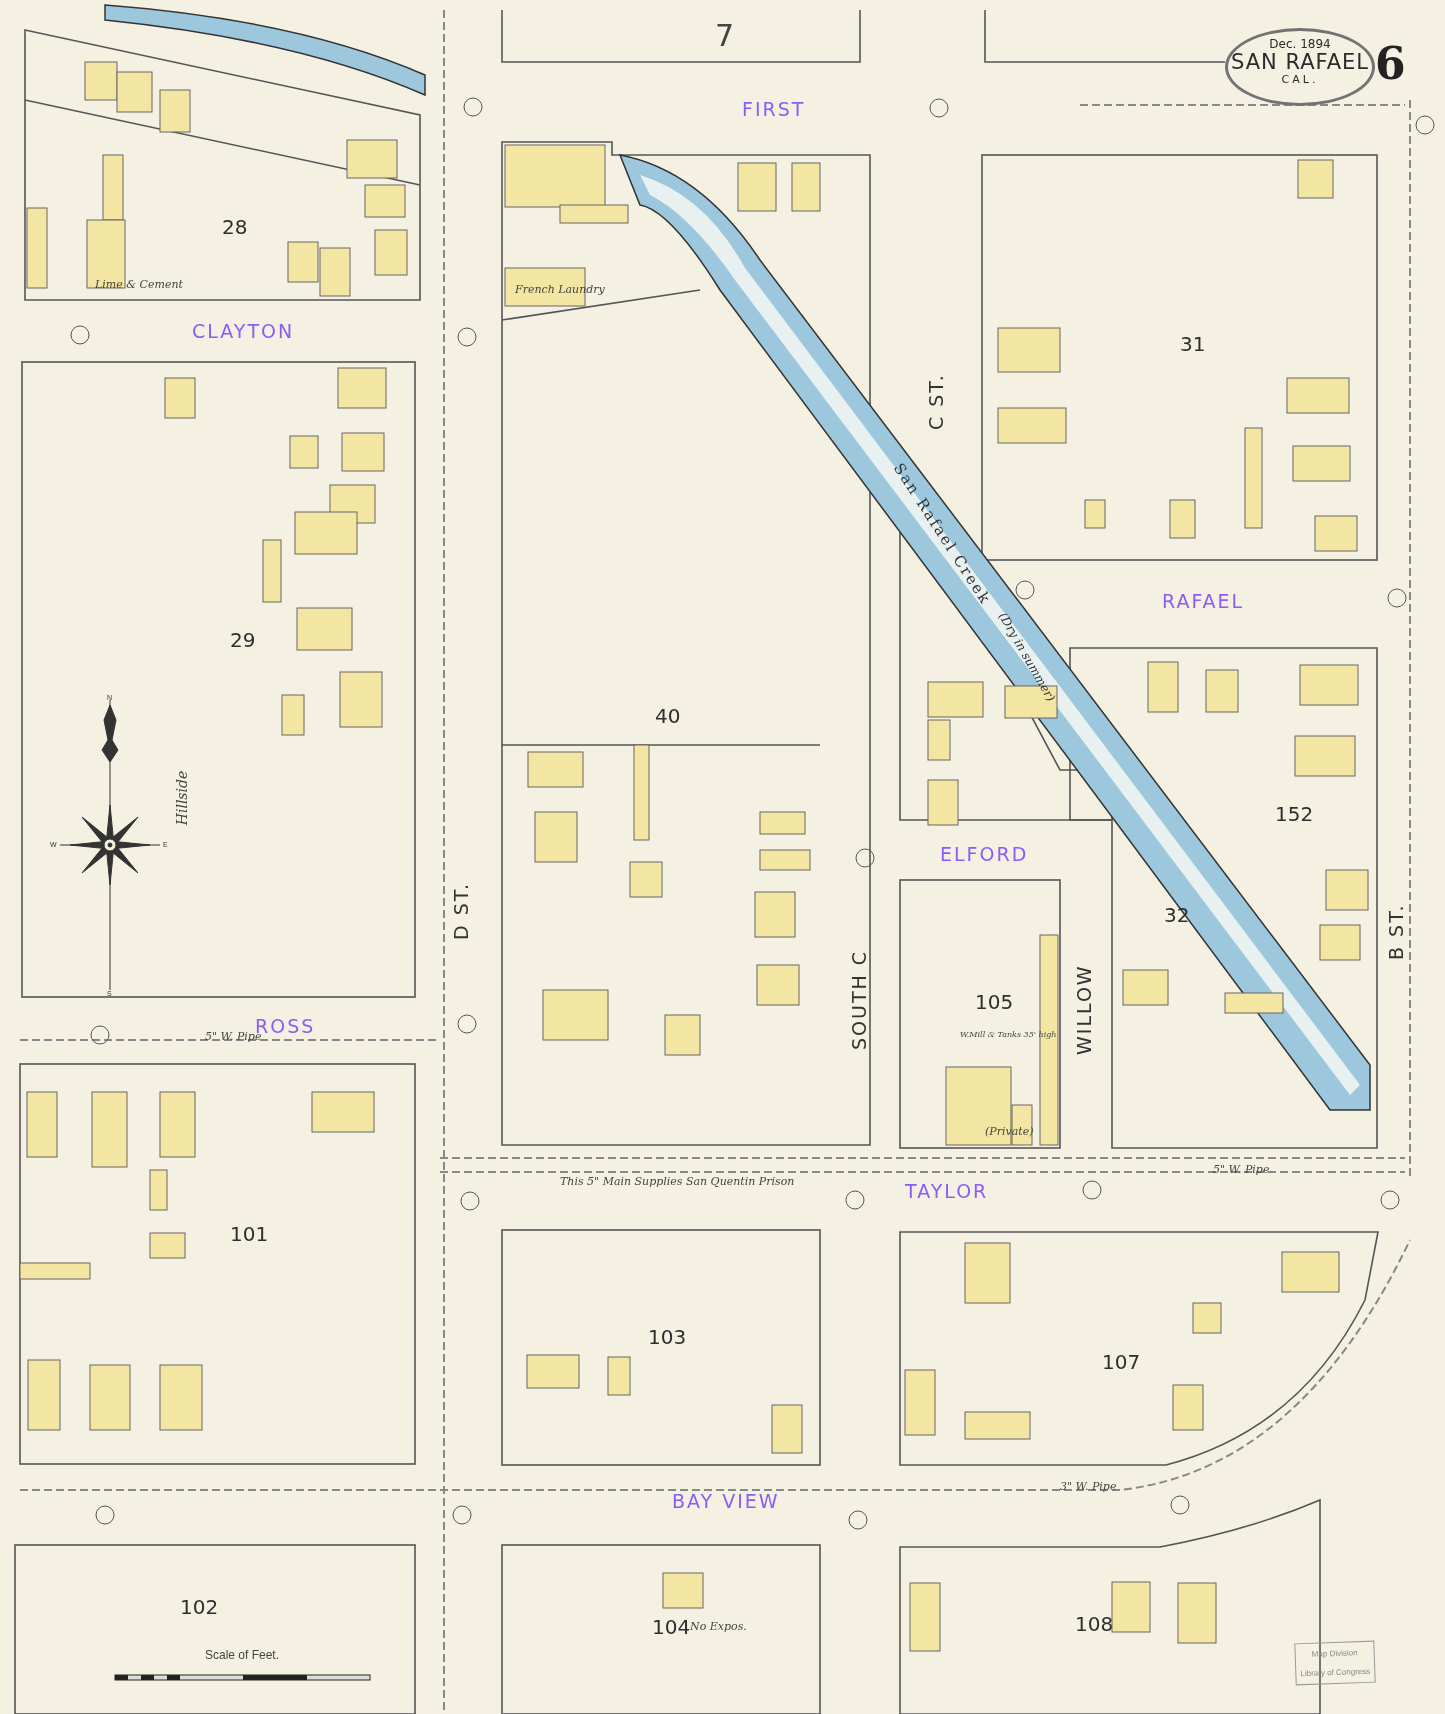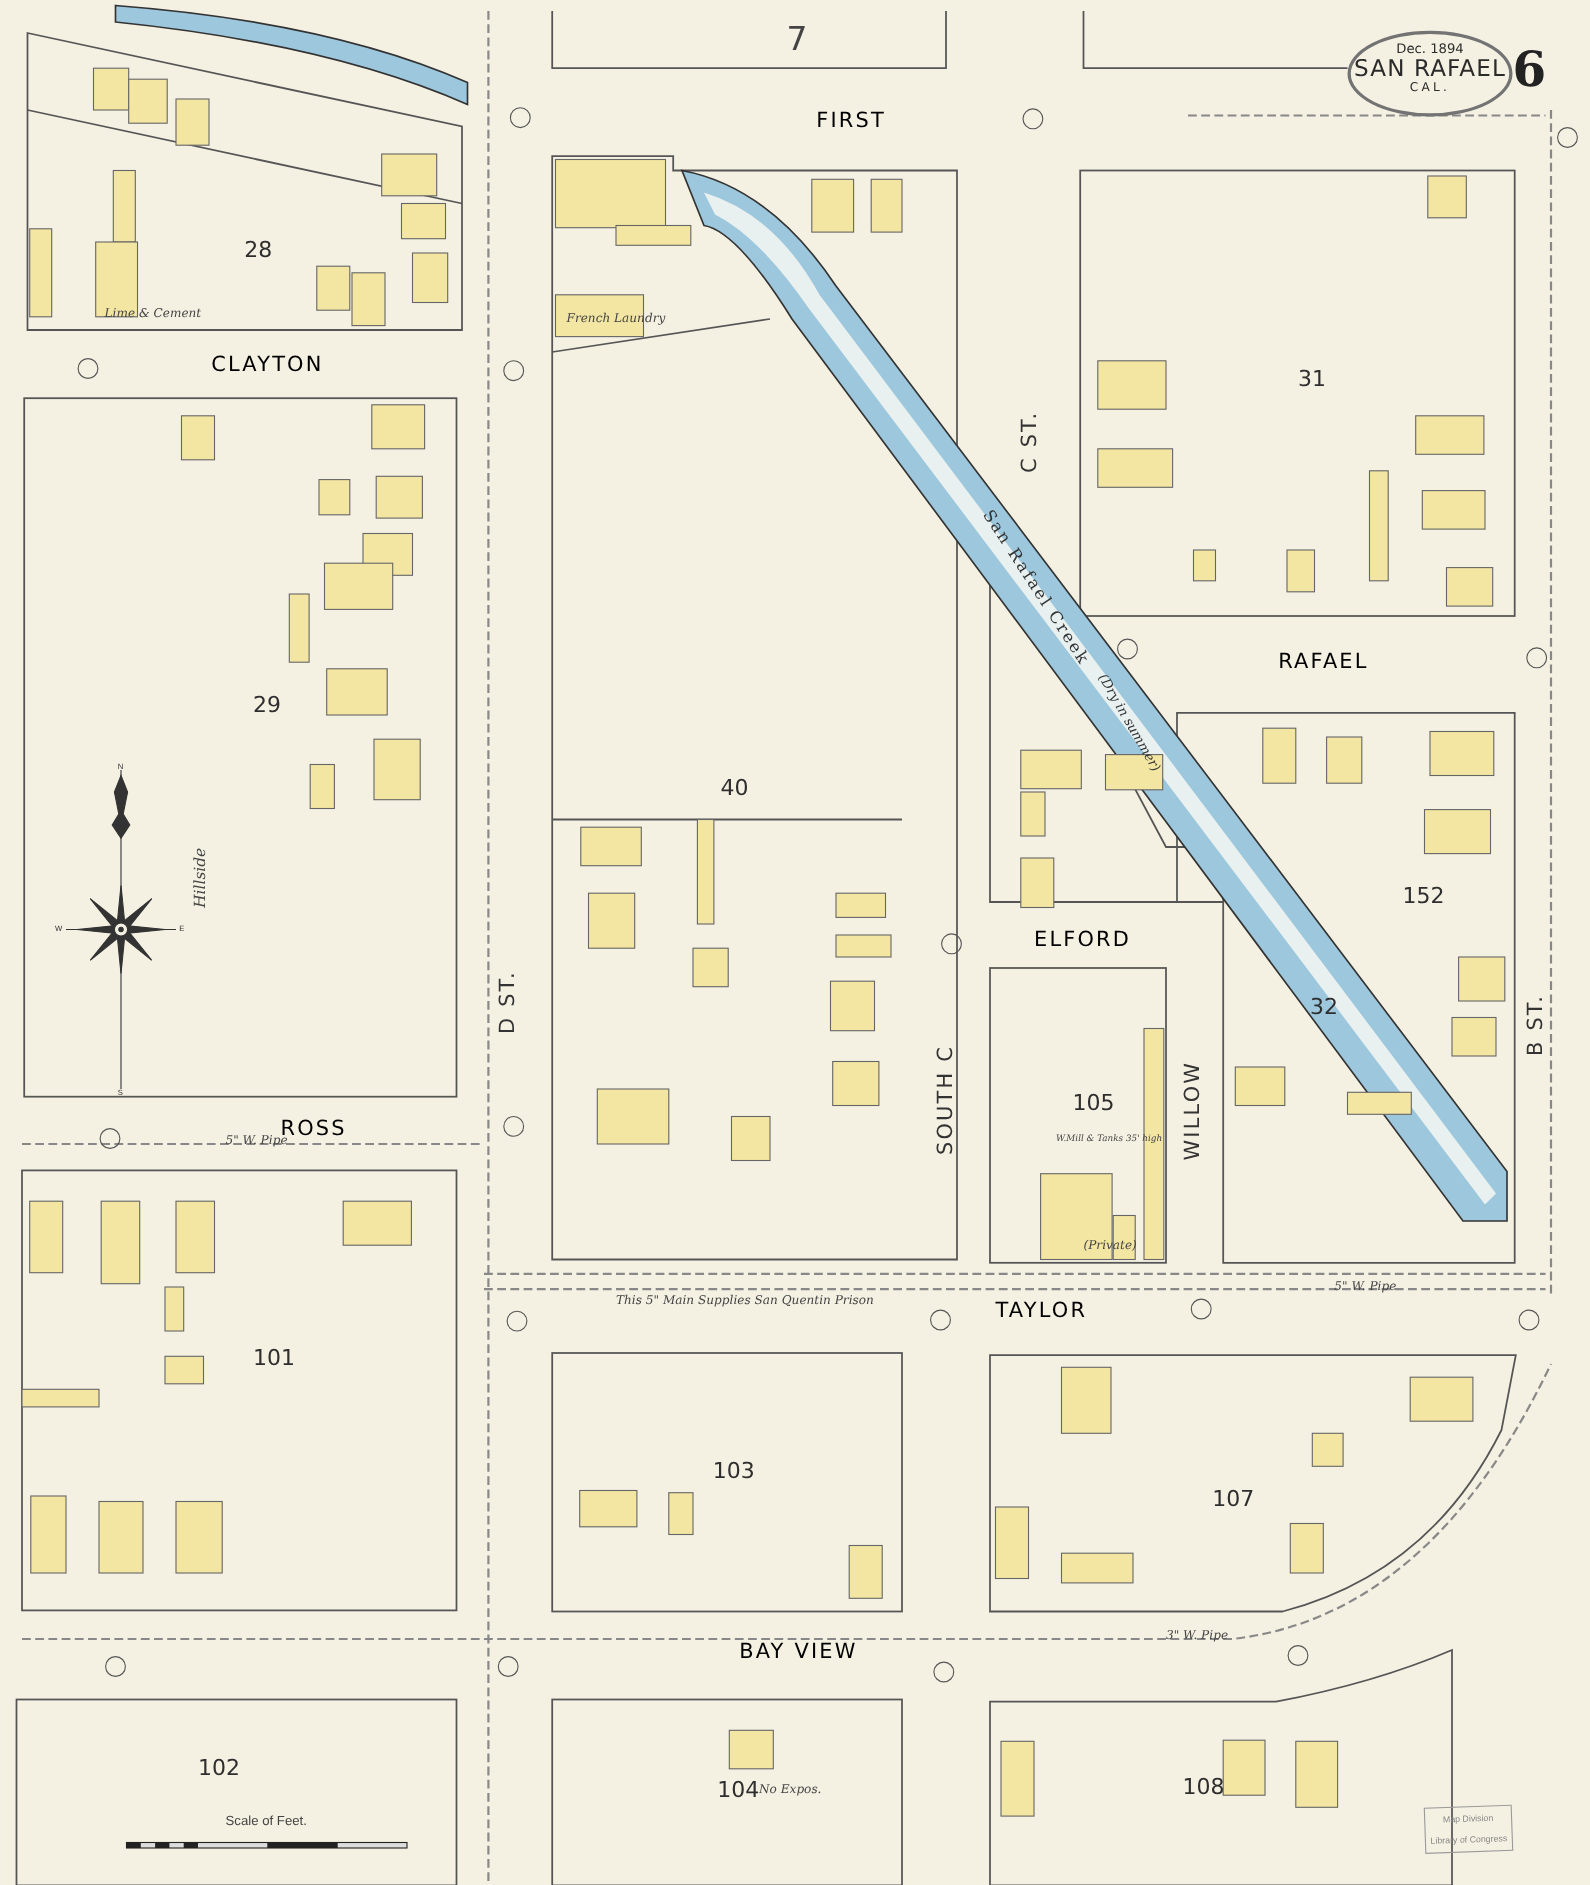--- a/index.html
+++ b/index.html
@@ -1,18 +1,18 @@
 <!DOCTYPE html>
 <html><head>
 <meta charset="utf-8">
 <style>
   html,body{margin:0;padding:0;background:#f3efe1;}
   #sheet{position:relative;width:1445px;height:1714px;background:#f4f0e2;overflow:hidden;font-family:"Liberation Sans",sans-serif;color:#2b2b2b;}
   svg{position:absolute;left:0;top:0;}
-  .street{position:absolute;font-family:"DejaVu Sans",sans-serif;font-size:19px;letter-spacing:2px;color:#000000;white-space:nowrap;}
+  .street{position:absolute;font-family:"DejaVu Sans",sans-serif;font-size:19px;letter-spacing:2px;color:#8b5cf6;white-space:nowrap;}
   .vstreet{position:absolute;font-family:"DejaVu Sans",sans-serif;font-size:19px;letter-spacing:2px;color:#333;writing-mode:vertical-rl;transform:rotate(180deg);white-space:nowrap;}
   .block{position:absolute;font-family:"DejaVu Sans",sans-serif;font-size:20px;color:#2e2e2e;}
   .note{position:absolute;font-family:"DejaVu Serif",serif;font-style:italic;font-size:11px;color:#444;white-space:nowrap;}
   .creek{position:absolute;font-family:"DejaVu Serif",serif;font-size:15px;color:#333;letter-spacing:2px;transform:rotate(57deg);transform-origin:left top;white-space:nowrap;}
   .creek2{position:absolute;font-family:"DejaVu Serif",serif;font-style:italic;font-size:12px;color:#333;transform:rotate(60deg);transform-origin:left top;white-space:nowrap;}
   #title-oval{position:absolute;left:1225px;top:28px;width:144px;height:72px;border:3px solid #737373;border-radius:50%;text-align:center;background:#f4f0e2;}
   #title-date{font-family:"DejaVu Sans",sans-serif;font-size:12px;margin-top:6px;}
   #title-city{font-family:"DejaVu Sans",sans-serif;font-size:21px;letter-spacing:1px;line-height:22px;}
   #title-state{font-family:"DejaVu Sans",sans-serif;font-size:11px;letter-spacing:3px;}
   #sheet-number{position:absolute;left:1375px;top:38px;font-family:"DejaVu Serif",serif;font-weight:bold;font-size:44px;color:#222;}
@@ -219,21 +219,21 @@
 <div class="vstreet" style="left:925px;top:150px;height:280px">C ST.</div>
 <div class="vstreet" style="left:848px;top:910px;height:140px">SOUTH C</div>
 <div class="vstreet" style="left:1073px;top:955px;height:100px">WILLOW</div>
 <div class="vstreet" style="left:1385px;top:730px;height:230px">B ST.</div>
 
 <div class="block" style="left:222px;top:215px">28</div>
 <div class="block" style="left:230px;top:628px">29</div>
 <div class="block" style="left:655px;top:704px">40</div>
 <div class="block" style="left:1180px;top:332px">31</div>
 <div class="block" style="left:1275px;top:802px">152</div>
-<div class="block" style="left:1191px;top:903px">32</div>
+<div class="block" style="left:1164px;top:903px">32</div>
 <div class="block" style="left:975px;top:990px">105</div>
 <div class="block" style="left:230px;top:1222px">101</div>
 <div class="block" style="left:180px;top:1595px">102</div>
 <div class="block" style="left:648px;top:1325px">103</div>
 <div class="block" style="left:652px;top:1615px">104</div>
 <div class="block" style="left:1102px;top:1350px">107</div>
 <div class="block" style="left:1075px;top:1612px">108</div>
 
 <div class="creek" style="left:905px;top:460px">San Rafael Creek</div>
 <div class="creek2" style="left:1008px;top:610px">(Dry in summer)</div>

